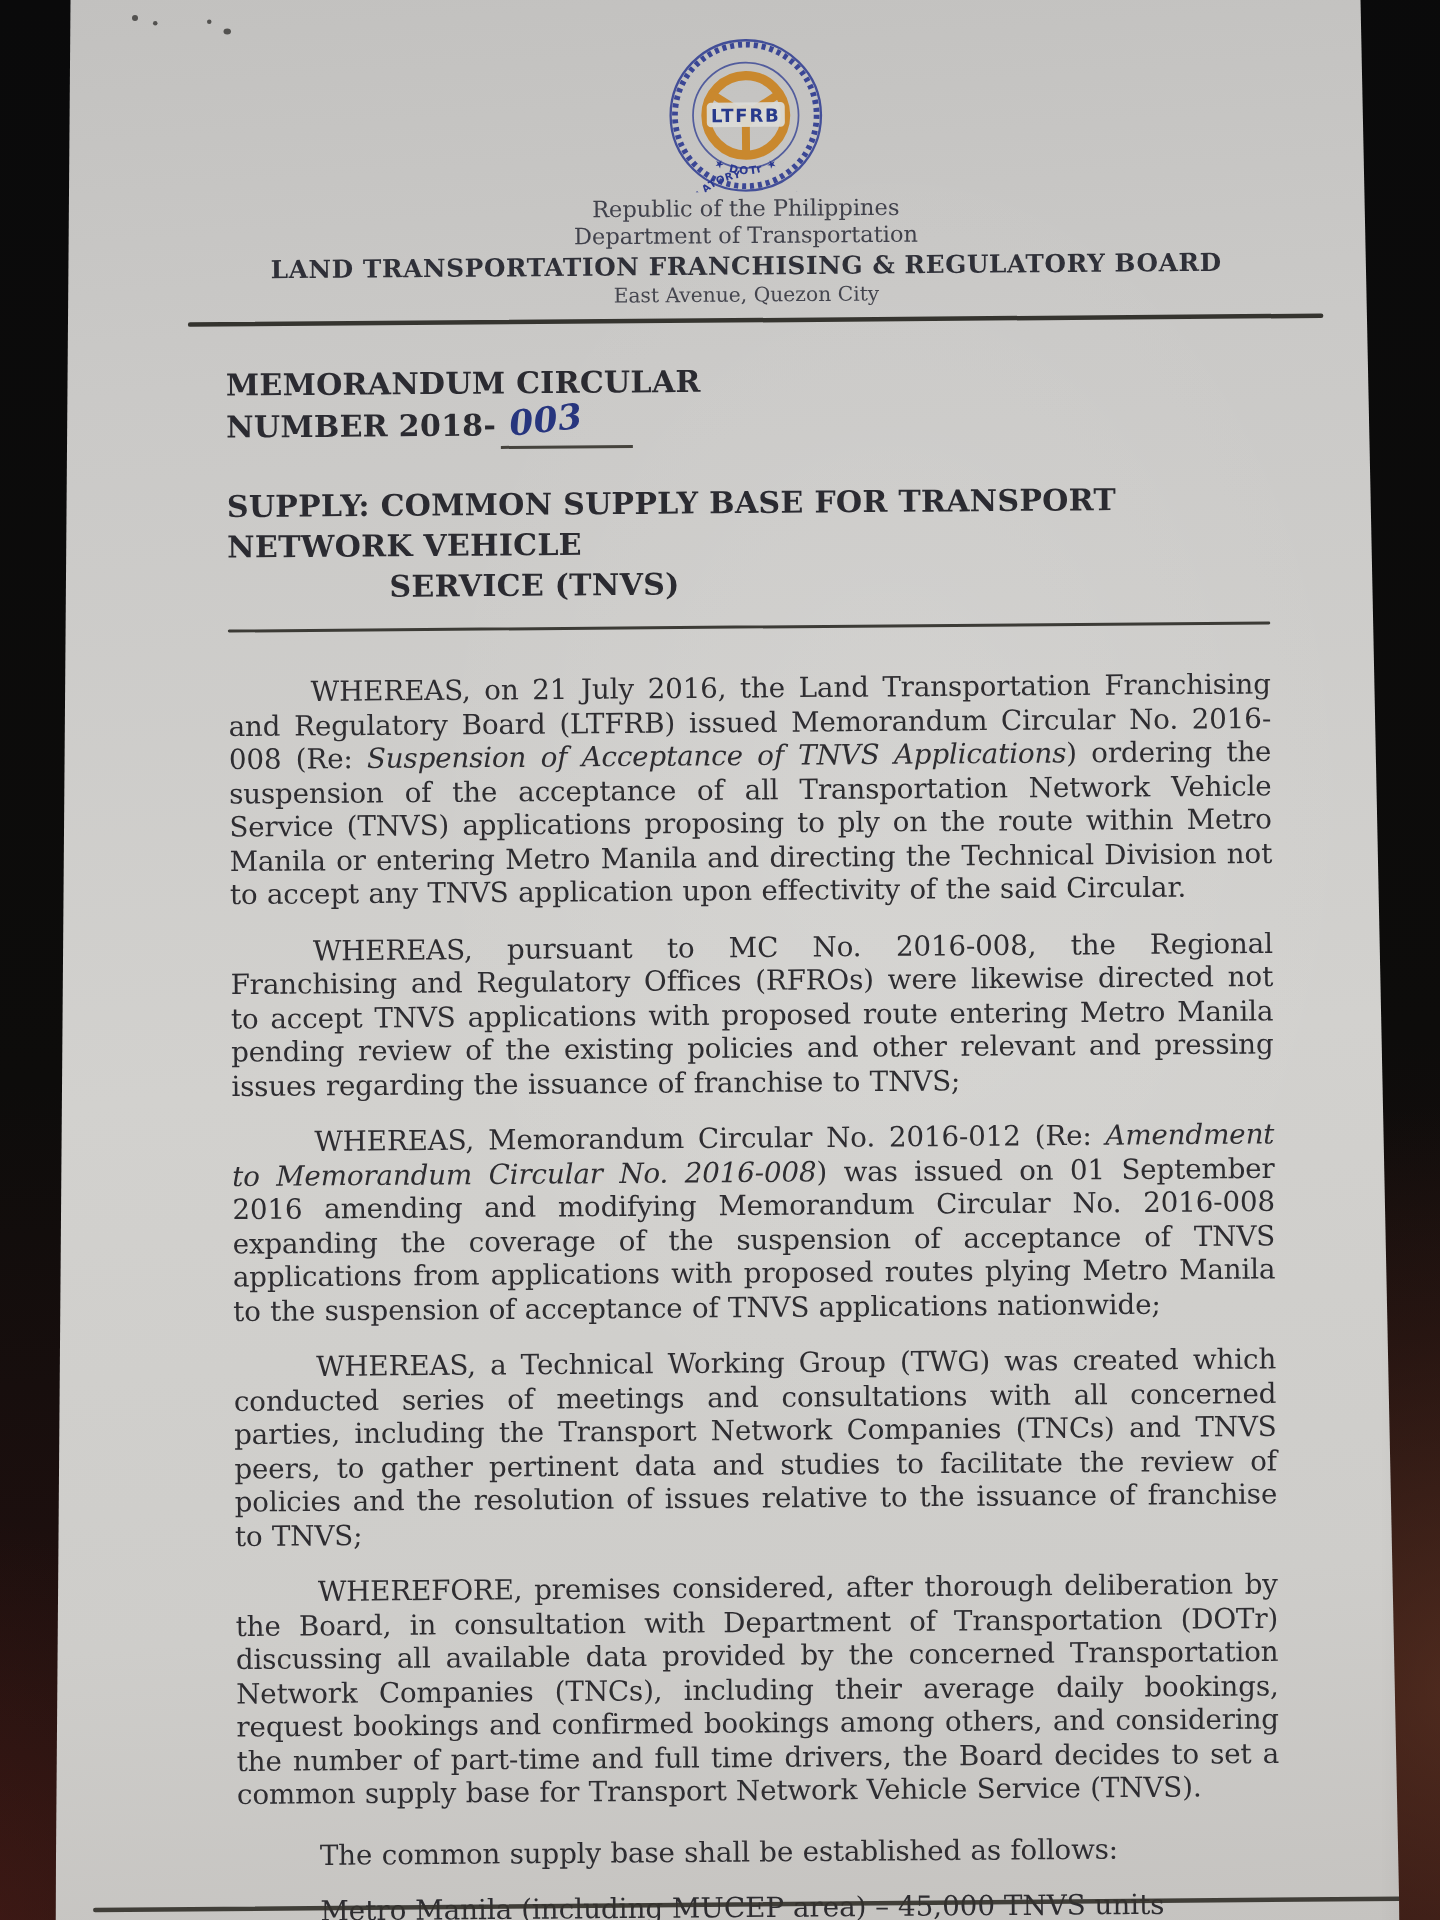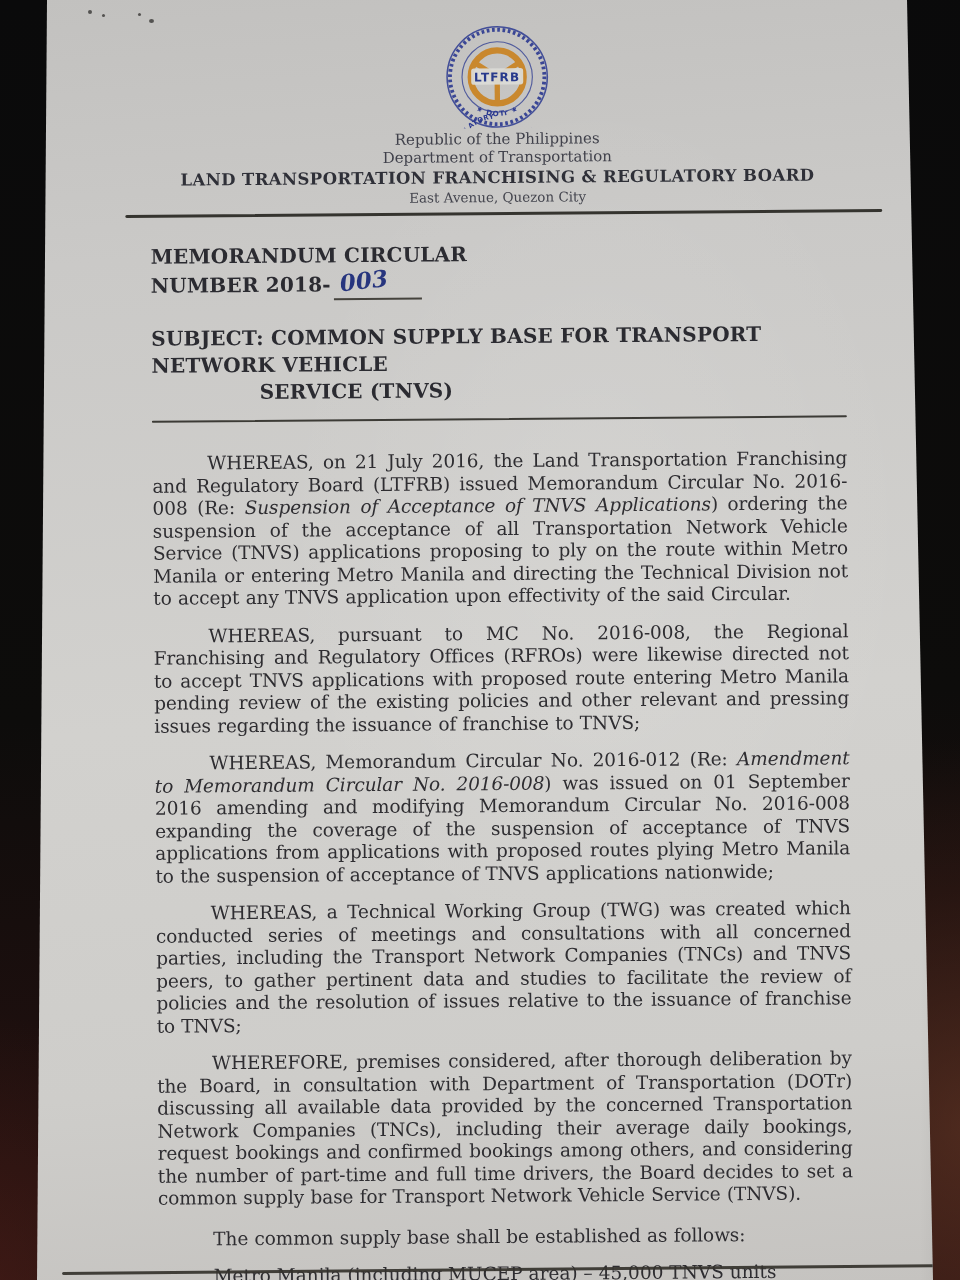--- a/index.html
+++ b/index.html
@@ -116,21 +116,21 @@
       <div class="lh-rule"></div>
 
       <div class="memo-title">
         <div>MEMORANDUM CIRCULAR</div>
         <div>
           <span>NUMBER 2018-</span><span class="mc-num-line"><span class="mc-num">003</span></span>
         </div>
       </div>
 
       <div class="subject">
-        <div><span>SUBJECT:</span><span> COMMON SUPPLY BASE FOR TRANSPORT NETWORK VEHICLE</span></div>
+        <div><span>SUPPLY:</span><span> COMMON SUPPLY BASE FOR TRANSPORT NETWORK VEHICLE</span></div>
         <div class="subject-line2">SERVICE (TNVS)</div>
       </div>
       <div class="subject-rule"></div>
 
       <div class="bodytext">
         <p><span>WHEREAS, on 21 July 2016, the Land Transportation Franchising and Regulatory Board (LTFRB) issued Memorandum Circular No. 2016-008 (Re: </span><em>Suspension of Acceptance of TNVS Applications</em><span>) ordering the suspension of the acceptance of all Transportation Network Vehicle Service (TNVS) applications proposing to ply on the route within Metro Manila or entering Metro Manila and directing the Technical Division not to accept any TNVS application upon effectivity of the said Circular.</span></p>
         <p><span>WHEREAS, pursuant to MC No. 2016-008, the Regional Franchising and Regulatory Offices (RFROs) were likewise directed not to accept TNVS applications with proposed route entering Metro Manila pending review of the existing policies and other relevant and pressing issues regarding the issuance of franchise to TNVS;</span><em></em><span></span></p>
         <p><span>WHEREAS, Memorandum Circular No. 2016-012 (Re: </span><em>Amendment to Memorandum Circular No. 2016-008</em><span>) was issued on 01 September 2016 amending and modifying Memorandum Circular No. 2016-008 expanding the coverage of the suspension of acceptance of TNVS applications from applications with proposed routes plying Metro Manila to the suspension of acceptance of TNVS applications nationwide;</span></p>
         <p><span>WHEREAS, a Technical Working Group (TWG) was created which conducted series of meetings and consultations with all concerned parties, including the Transport Network Companies (TNCs) and TNVS peers, to gather pertinent data and studies to facilitate the review of policies and the resolution of issues relative to the issuance of franchise to TNVS;</span><em></em><span></span></p>
         <p><span>WHEREFORE, premises considered, after thorough deliberation by the Board, in consultation with Department of Transportation (DOTr) discussing all available data provided by the concerned Transportation Network Companies (TNCs), including their average daily bookings, request bookings and confirmed bookings among others, and considering the number of part-time and full time drivers, the Board decides to set a common supply base for Transport Network Vehicle Service (TNVS).</span><em></em><span></span></p>

